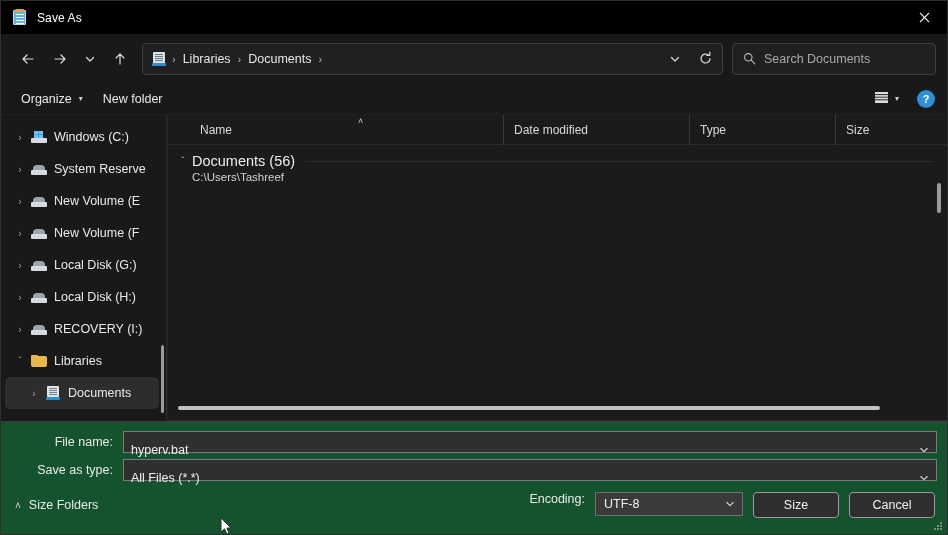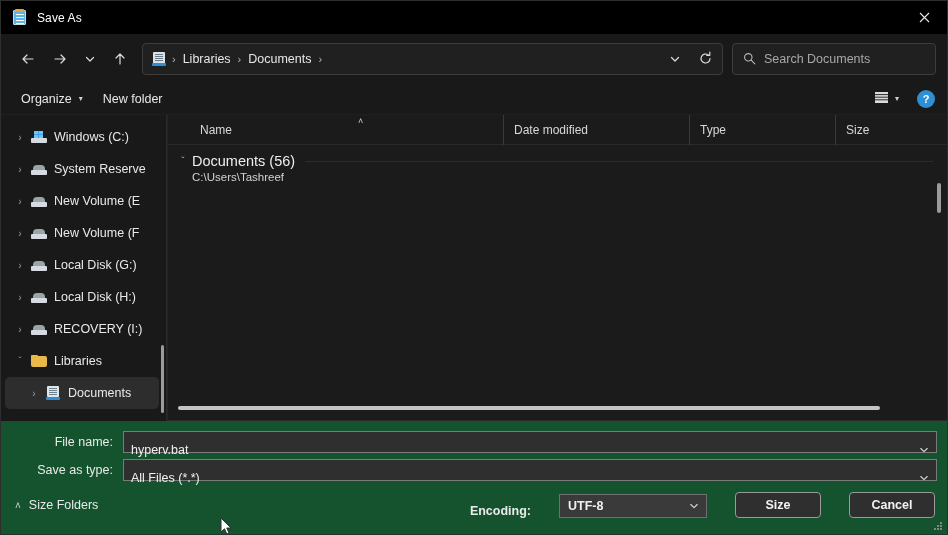--- a/index.html
+++ b/index.html
@@ -388,21 +388,21 @@
     display: flex; align-items: center;
     padding: 0 12px 0 12px;
   }
   .hide-folders {
     display: flex; align-items: center; gap: 8px;
     font-size: 12.5px; color: #eaeaea;
     padding: 4px 2px;
   }
   .hide-folders .chev { color: #d6d6d6; font-size: 10px; }
 
-  .right-actions { margin-left: auto; display: flex; align-items: flex-end; gap: 28px; font-weight: bold; }
+  .right-actions { margin-left: auto; display: flex; align-items: flex-start; gap: 10px; }
   .enc-label { font-size: 12.5px; color: #eaeaea; }
   .enc-select {
     width: 148px; height: 24px;
     background: #3a3a3a; border: 1px solid #6f6f6f;
     display: flex; align-items: center;
     padding: 0 2px 0 8px;
     font-size: 12.5px; color: #f0f0f0;
   }
   .enc-select .val { flex: 1 1 auto; }
   .btn {

